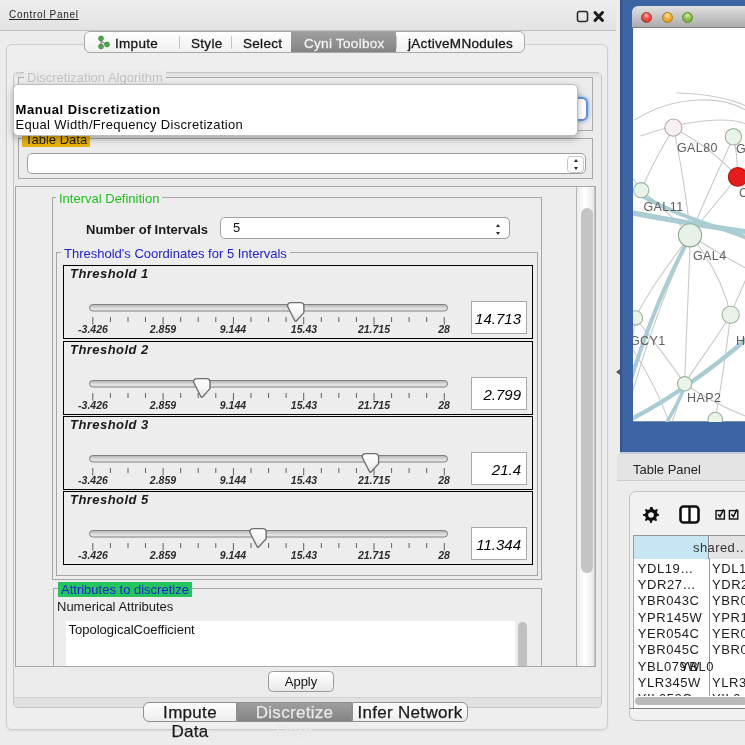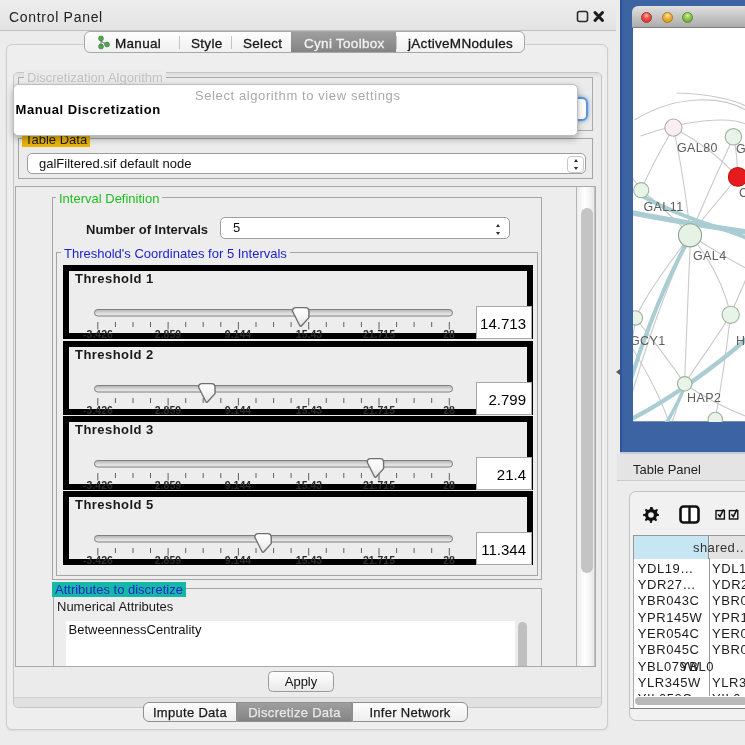--- a/index.html
+++ b/index.html
@@ -2,21 +2,21 @@
 <html><head>
 <meta charset="utf-8">
 <style>
   * { margin:0; padding:0; box-sizing:border-box; }
   html,body { width:745px; height:745px; overflow:hidden; }
   body { position:relative; background:#ececec; font-family:"Liberation Sans", sans-serif; color:#1a1a1a; }
   .abs { position:absolute; }
   
   #titlebar { left:0; top:0; width:616px; height:31px;
     background:linear-gradient(#ededed,#e3e3e3); border-bottom:1px solid #c0c0c0; }
-  #titlebar span { position:absolute; left:9px; top:8.5px; font-size:14px; color:#222; letter-spacing:0.7px; }
+  #titlebar span { position:absolute; left:9px; top:8.5px; font-size:10px; color:#222; letter-spacing:0.7px;text-decoration:underline; }
   #outerpane { left:6px; top:44px; width:602px; height:686px; background:#eeeeee;
     border:1px solid #cdcdcd; border-radius:6px; box-shadow:0 1px 2px rgba(0,0,0,0.08); }
   
   #toptabs { left:84px; top:31px; width:441px; height:22px; background:linear-gradient(#fefefe,#f0f0f0);
     border:1px solid #a8a8a8; border-radius:6px; }
   .ttxt { position:absolute; top:3.5px; font-size:13.5px; color:#161616; letter-spacing:0.3px; -webkit-text-stroke:0.3px; }
   .tsep { position:absolute; top:4px; width:1px; height:13px; background:#c3c3c3; }
   #seltab { position:absolute; left:206px; top:0px; width:105px; height:20px;
     background:linear-gradient(#9e9e9e,#848484); color:#f2f2f2; }
   
@@ -36,31 +36,31 @@
   .arrows i { position:absolute; left:0; width:0; height:0; border-left:2.8px solid transparent; border-right:2.8px solid transparent; }
   .arrows i.up { top:0; border-bottom:3.6px solid #2b2b2b; }
   .arrows i.dn { bottom:0; border-top:3.6px solid #2b2b2b; }
   
   #scrollpane { left:15px; top:186px; width:581px; height:481px; border:1px solid #a9a9a9; background:#ededed; }
   #vtrack { left:576px; top:187px; width:19px; height:479px;
     background:linear-gradient(to right,#ececec,#ffffff 45%,#f2f2f2 80%,#e6e6e6);
     border-left:1px solid #b5b5b5; border-right:1px solid #c6c6c6; }
   #vthumb { left:581px; top:208px; width:12px; height:365px; background:#c4c4c4; border-radius:6px; }
   
-  .tpanel { position:absolute; left:63px; width:470px; height:74px; border:6px solid #000000; }
+  .tpanel { position:absolute; left:63px; width:470px; height:74px; border:1px solid #000000;font-style:italic; }
   .tpanel b { position:absolute; left:6px; top:0.5px; font-size:13px; letter-spacing:0.45px; }
   .tpanel .vbox { position:absolute; left:407px; top:35px; width:56px; height:33px; background:#fff;
     border:1px solid #a8a8a8; font-size:15px; color:#000; text-align:right; line-height:34px; padding-right:5px; }
   .tlab { position:absolute; top:57.5px; width:60px; margin-left:-30px; text-align:center;
     font-size:10.5px; font-weight:bold; color:#2b2b2b; }
   
   #popup { left:13px; top:84px; width:565px; height:52px; background:#fff; border:1px solid #bdbdbd;
     border-radius:5px; box-shadow:0 3px 7px rgba(0,0,0,0.3); }
   
-  .btab { position:absolute; top:702px; height:20px; font-size:13px; text-align:center;
+  .btab { position:absolute; top:702px; height:20px; font-size:17px; text-align:center;
     background:linear-gradient(#fdfdfd,#eeeeee); border:1px solid #8f8f8f; color:#1a1a1a; letter-spacing:0.3px; -webkit-text-stroke:0.25px; }
   
   #attrlist { left:66px; top:621px; width:462px; height:45px; background:#fff; overflow:hidden; }
   #attrlist div { font-size:13px; color:#111; padding-left:2.5px; height:17.4px; line-height:17.4px; }
   
   #applybtn { left:268px; top:671px; width:66px; height:21px; background:linear-gradient(#ffffff,#e8e8e8);
     border:1px solid #9b9b9b; border-radius:4.5px; font-size:13px; text-align:center; line-height:19px; color:#111; }
   
   #desktop { left:620px; top:0; width:125px; height:452px; background:#3c64a3; border-left:2px solid #30549a; }
   #frametitle { left:632px; top:5.5px; width:113px; height:22.5px; background:linear-gradient(#e0e0e0,#acacac);
@@ -90,37 +90,37 @@
 <div class="abs" id="bottomstrip"></div>
 
 <div class="abs" id="toptabs">
   <div id="seltab"></div>
   <svg style="position:absolute;left:12px;top:3px" width="13" height="15" viewBox="0 0 13 15">
     <path d="M4 4 L4 11 M4.5 6.5 L9 9" stroke="#8a8a8a" stroke-width="1.2" fill="none"></path>
     <circle cx="4" cy="3.5" r="2.4" fill="#53a553" stroke="#3c833c" stroke-width="0.8"></circle>
     <circle cx="4" cy="11.5" r="2.4" fill="#53a553" stroke="#3c833c" stroke-width="0.8"></circle>
     <circle cx="10" cy="9.5" r="2.4" fill="#53a553" stroke="#3c833c" stroke-width="0.8"></circle>
   </svg>
-  <span class="ttxt" style="left:30px">Manual</span>
+  <span class="ttxt" style="left:30px">Impute</span>
   <span class="ttxt" style="left:106px">Style</span>
   <span class="ttxt" style="left:158px">Select</span>
   <span class="ttxt" style="left:219px;color:#f2f2f2">Cyni Toolbox</span>
   <span class="ttxt" style="left:323px">jActiveMNodules</span>
   <div class="tsep" style="left:94px"></div>
   <div class="tsep" style="left:146px"></div>
   <div class="tsep" style="left:311px"></div>
 </div>
 
 <div class="abs group" style="left:18px;top:77px;width:575px;height:54px;border-color:#a9a9a9"></div>
 <div class="abs" style="left:24px;top:70px;font-size:13px;color:#c2c2c2;background:#ebebeb;padding:0 3px">Discretization Algorithm</div>
 <div class="abs" style="left:566px;top:97px;width:22px;height:24px;background:#fff;border:2px solid #5d94d6;border-radius:6px;box-shadow:0 0 4px rgba(90,145,210,0.9)"></div>
 
 <div class="abs group" style="left:18px;top:138px;width:575px;height:41px"></div>
 <div class="abs gtitle" style="left:22px;top:132px">Table Data</div>
-<div class="abs combo" style="left:27px;top:153px;width:559px;height:21px;line-height:19px"><span style="padding-left:11px">galFiltered.sif default node</span>
+<div class="abs combo" style="left:27px;top:153px;width:559px;height:21px;line-height:19px">
   <span style="position:absolute;right:1.5px;top:1.5px;width:17px;height:17px;border:1px solid #c9c9c9;border-radius:4px"></span><span class="arrows" style="right:5px;top:5px;height:11px">
       <i class="up"></i>
       <i class="dn"></i>
     </span>
 </div>
 
 <div class="abs" id="scrollpane"></div>
 <div class="abs" id="vtrack"></div>
 <div class="abs" id="vthumb"></div>
 
@@ -204,36 +204,36 @@
   <span class="tlab" style="left:29px">-3.426</span>
   <span class="tlab" style="left:99px">2.859</span>
   <span class="tlab" style="left:169px">9.144</span>
   <span class="tlab" style="left:240px">15.43</span>
   <span class="tlab" style="left:310px">21.715</span>
   <span class="tlab" style="left:380px">28</span>
   <div class="vbox">11.344</div>
 </div>
 
 <div class="abs" style="left:53px;top:588px;width:489px;height:78px;border:1px solid #a6a6a6;border-bottom:none"></div>
-<div class="abs gtitle" style="left:52px;top:582px;color:#2222cc;background:#14b8a6">Attributes to discretize</div>
+<div class="abs gtitle" style="left:58px;top:582px;color:#2222cc;background:#22c55e">Attributes to discretize</div>
 <div class="abs" style="left:57px;top:599px;font-size:13px;font-weight:normal">Numerical Attributes</div>
 <div class="abs" id="attrlist">
-  <div>BetweennessCentrality</div>
+  <div>TopologicalCoefficient</div>
 </div>
 <div class="abs" style="left:515px;top:621px;width:13px;height:45px;background:#ededed"></div>
 <div class="abs" style="left:518px;top:622px;width:9px;height:44px;background:#c0c0c0;border-radius:4.5px 4.5px 0 0"></div>
 
 <div class="abs" id="applybtn">Apply</div>
 <div class="abs btab" style="left:143px;width:94px;border-radius:6px 0 0 6px;line-height:19px">Impute Data</div>
 <div class="abs btab" style="left:237px;width:115px;background:linear-gradient(#9e9e9e,#848484);color:#e8e8e8;line-height:19px">Discretize Data</div>
 <div class="abs btab" style="left:352px;width:116px;border-radius:0 6px 6px 0;line-height:19px">Infer Network</div>
 
 <div class="abs" id="popup">
-  <div style="position:absolute;left:181px;top:2.5px;font-size:13px;color:#a9a9a9;letter-spacing:0.6px">Select algorithm to view settings</div>
   <div style="position:absolute;left:1.5px;top:16.5px;font-size:13px;font-weight:bold;color:#000;letter-spacing:0.55px">Manual Discretization</div>
+  <div style="position:absolute;left:1.5px;top:31.5px;font-size:13px;color:#0a0a0a;letter-spacing:0.3px">Equal Width/Frequency Discretization</div>
 </div>
 
 <div class="abs" id="desktop"></div>
 <div class="abs" id="frametitle">
   <div class="light" style="left:9px;background:radial-gradient(circle at 50% 28%,#ffb9b2 0%,#ee5048 40%,#d93b31 80%);border:1px solid #a33632"></div>
   <div class="light" style="left:29.5px;background:radial-gradient(circle at 50% 28%,#ffeab2 0%,#f2b33c 40%,#e09b22 80%);border:1px solid #a87a1c"></div>
   <div class="light" style="left:50px;background:radial-gradient(circle at 50% 28%,#d9efb5 0%,#95c653 40%,#76ac36 80%);border:1px solid #5d8f25"></div>
 </div>
 <div class="abs" id="canvas"></div>
 <svg class="abs" style="left:632.5px;top:28px" width="112.5" height="393.5" viewBox="632.5 28 112.5 393.5">

